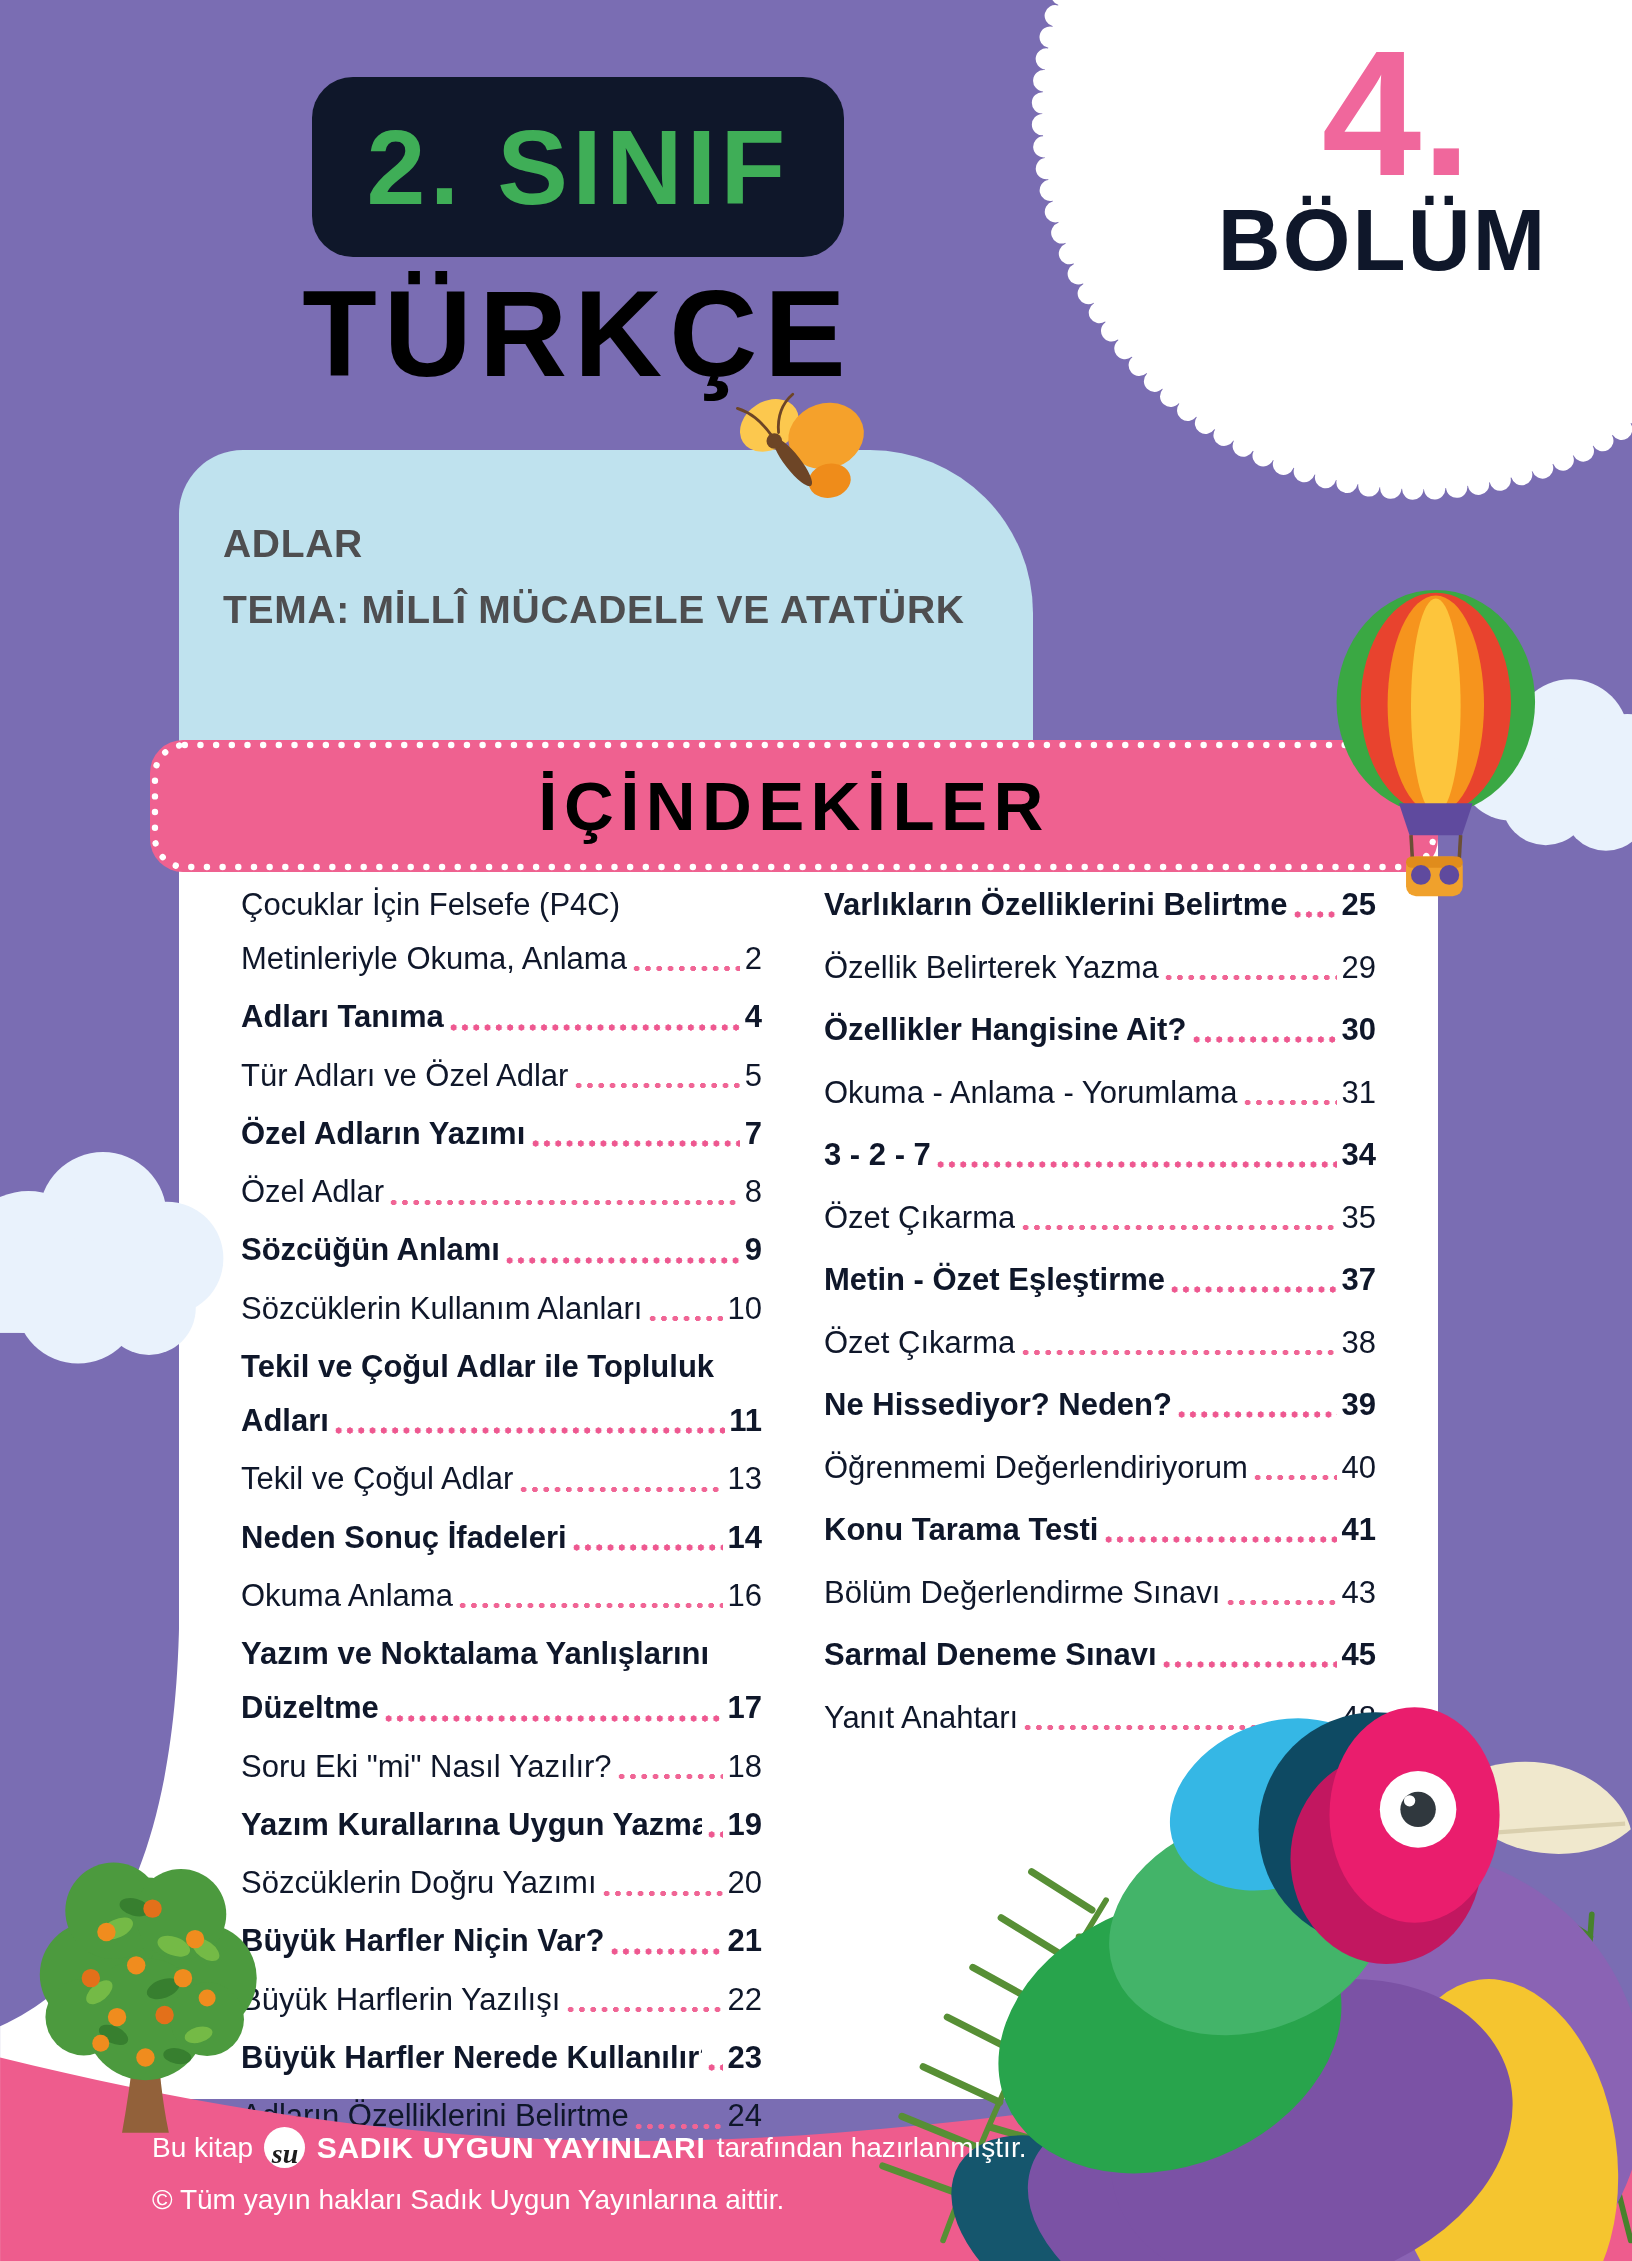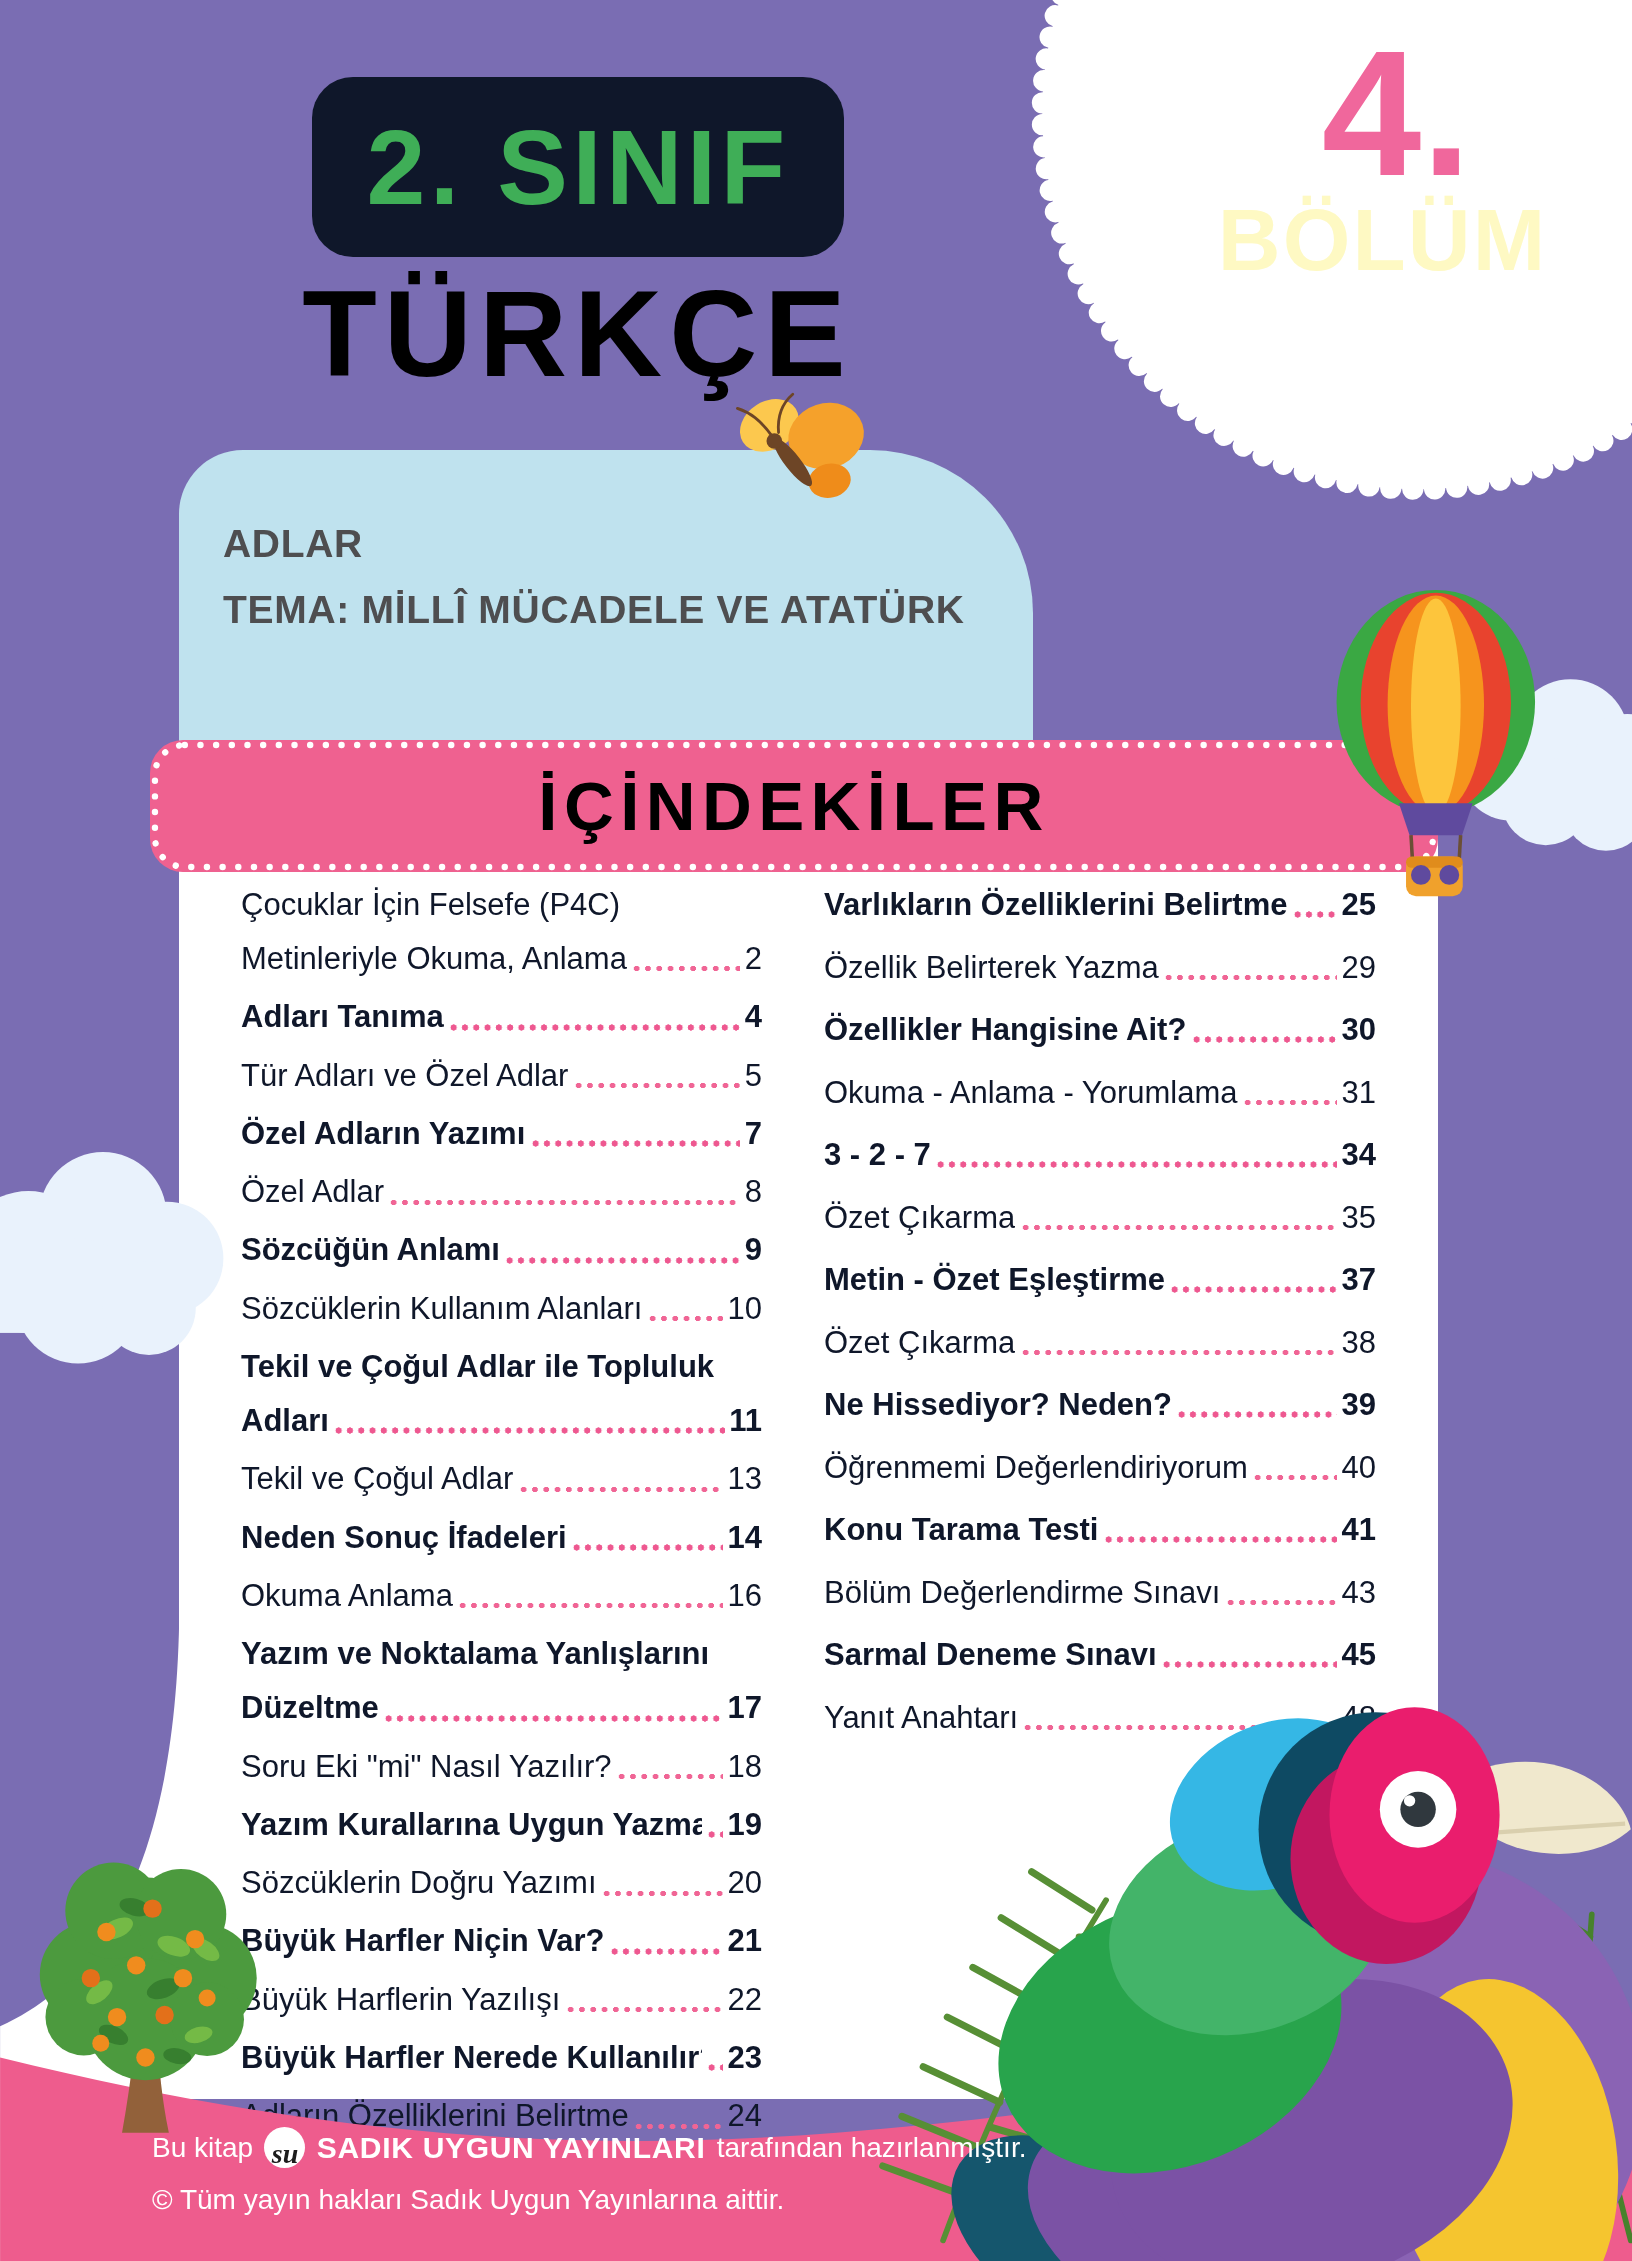--- a/index.html
+++ b/index.html
@@ -21,21 +21,21 @@
   .subject-title{
     left:262px;top:264px;width:631px;text-align:center;z-index:5;
     font-size:122px;font-weight:bold;color:#000000;letter-spacing:7px;
   }
   .chapter-number{
     left:1198px;top:10px;width:397px;text-align:center;z-index:5;
     font-size:179px;font-weight:bold;color:#f0679c;
   }
   .chapter-label{
     left:1170px;top:190px;width:425px;text-align:center;z-index:5;
-    font-size:87px;font-weight:bold;color:#fef9c3;letter-spacing:2.1px;
+    font-size:87px;font-weight:bold;color:#0f172a;letter-spacing:2.1px;
   }
 
   
   .theme-box{
     left:179px;top:450px;width:854px;height:372px;background:#bfe2ee;
     border-radius:64px 163px 0 0;z-index:2;box-sizing:border-box;
     padding:71px 0 0 44px;
   }
   .theme-box .line{
     font-size:39px;font-weight:bold;color:#4e4e50;line-height:45px;margin-bottom:21px;

